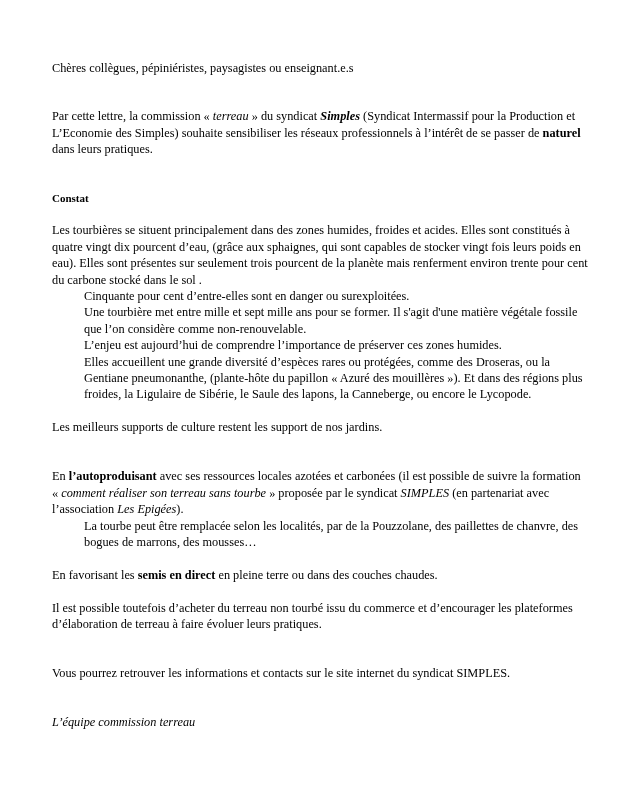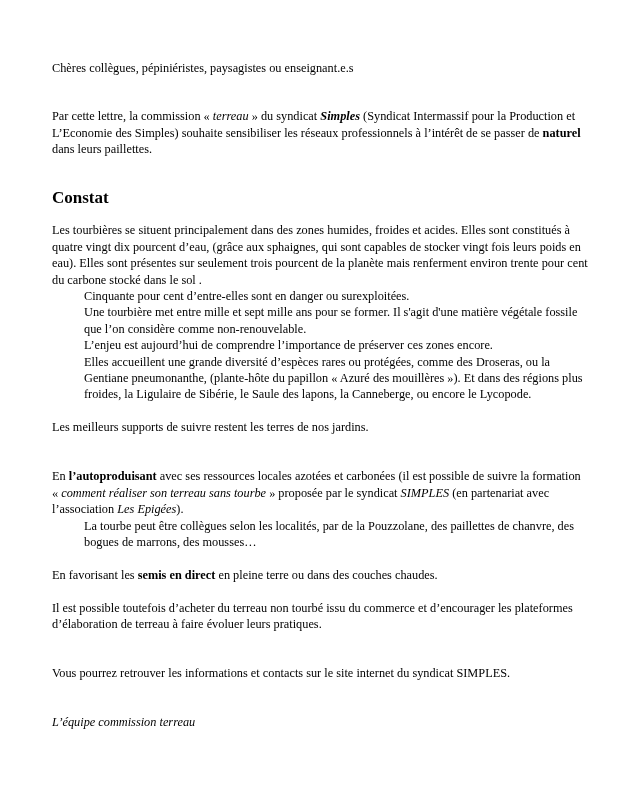--- a/index.html
+++ b/index.html
@@ -38,21 +38,21 @@
   }
   .para + .para {
     margin-top: 0;
     margin-left: 32px;
   }
   
   .gap-lg { height: 32px; }
   .gap-md { height: 16.4px; }
 
   .heading {
-    font-size: 17px;
+    font-size: 11px;
     line-height: 16.4px;
     font-weight: bold;
     margin: 0;
   }
   b, .b { font-weight: bold; }
   i, .i { font-style: italic; text-align: right; }
   .bi { font-weight: bold; font-style: italic; }
   .signature {
     font-size: 12.3px;
     line-height: 16.4px;
@@ -63,46 +63,46 @@
 </head>
 <body>
 
 <div class="page">
   <div class="doc-body">
 
     <p class="para">Chères collègues, pépiniéristes, paysagistes ou enseignant.e.s</p>
 
     <div class="gap-lg"></div>
 
-    <p class="para"><span>Par cette lettre, la commission « </span><i>terreau</i><span> » du syndicat </span><span class="bi">Simples</span><span> (Syndicat Intermassif pour la Production et L’Economie des Simples) souhaite sensibiliser les réseaux professionnels à l’intérêt de se passer de </span><b>naturel</b><span> dans leurs paillettes.</span></p>
+    <p class="para"><span>Par cette lettre, la commission « </span><i>terreau</i><span> » du syndicat </span><span class="bi">Simples</span><span> (Syndicat Intermassif pour la Production et L’Economie des Simples) souhaite sensibiliser les réseaux professionnels à l’intérêt de se passer de </span><b>naturel</b><span> dans leurs pratiques.</span></p>
 
     <div class="gap-lg"></div>
 
     <p class="heading">Constat</p>
 
     <div class="gap-md"></div>
 
     <p class="para">Les tourbières se situent principalement dans des zones humides, froides et acides. Elles sont constitués à quatre vingt dix pourcent d’eau, (grâce aux sphaignes, qui sont capables de stocker vingt fois leurs poids en eau).  Elles sont présentes sur seulement trois pourcent de la planète mais renferment environ trente pour cent du carbone stocké dans le sol .</p>
     <p class="para">Cinquante pour cent d’entre-elles sont en danger ou surexploitées.</p>
     <p class="para">Une tourbière met entre mille et sept mille ans pour se former. Il s'agit d'une matière végétale fossile que l’on considère comme non-renouvelable.</p>
-    <p class="para">L’enjeu est aujourd’hui de comprendre l’importance de préserver ces zones encore.</p>
+    <p class="para">L’enjeu est aujourd’hui de comprendre l’importance de préserver ces zones humides.</p>
     <p class="para">Elles accueillent une grande diversité d’espèces rares ou protégées, comme des Droseras, ou la Gentiane pneumonanthe, (plante-hôte du papillon « Azuré des mouillères »). Et dans des régions plus froides, la Ligulaire de Sibérie,  le Saule des lapons, la Canneberge, ou encore le Lycopode.</p>
 
     <div class="gap-md"></div>
 
-    <p class="para">Les meilleurs supports de suivre restent les terres de nos jardins.</p>
+    <p class="para">Les meilleurs supports de culture restent les support de nos jardins.</p>
 
     <div class="gap-md"></div>
 
 
     <div class="gap-md"></div>
 
     <p class="para"><span>En </span><b>l’autoproduisant</b><span> avec ses ressources locales azotées et carbonées (il est possible de suivre la formation « </span><i>comment réaliser son terreau sans tourbe</i><span> » proposée par le syndicat </span><i>SIMPLES</i><span> (en partenariat avec l’association </span><i>Les Epigées</i><span>).</span></p>
 
-    <p class="para">La tourbe peut être collègues selon les localités, par de la Pouzzolane, des paillettes de chanvre, des bogues de marrons, des mousses…</p>
+    <p class="para">La tourbe peut être remplacée selon les localités, par de la Pouzzolane, des paillettes de chanvre, des bogues de marrons, des mousses…</p>
 
     <div class="gap-md"></div>
 
     <p class="para"><span>En favorisant les </span><b>semis en direct</b><span> en pleine terre ou dans des couches chaudes.</span></p>
 
     <div class="gap-md"></div>
 
     <p class="para">Il est possible toutefois d’acheter du terreau non tourbé issu du commerce et d’encourager les plateformes d’élaboration de terreau à faire évoluer leurs pratiques.</p>
 
     <div class="gap-md"></div>

